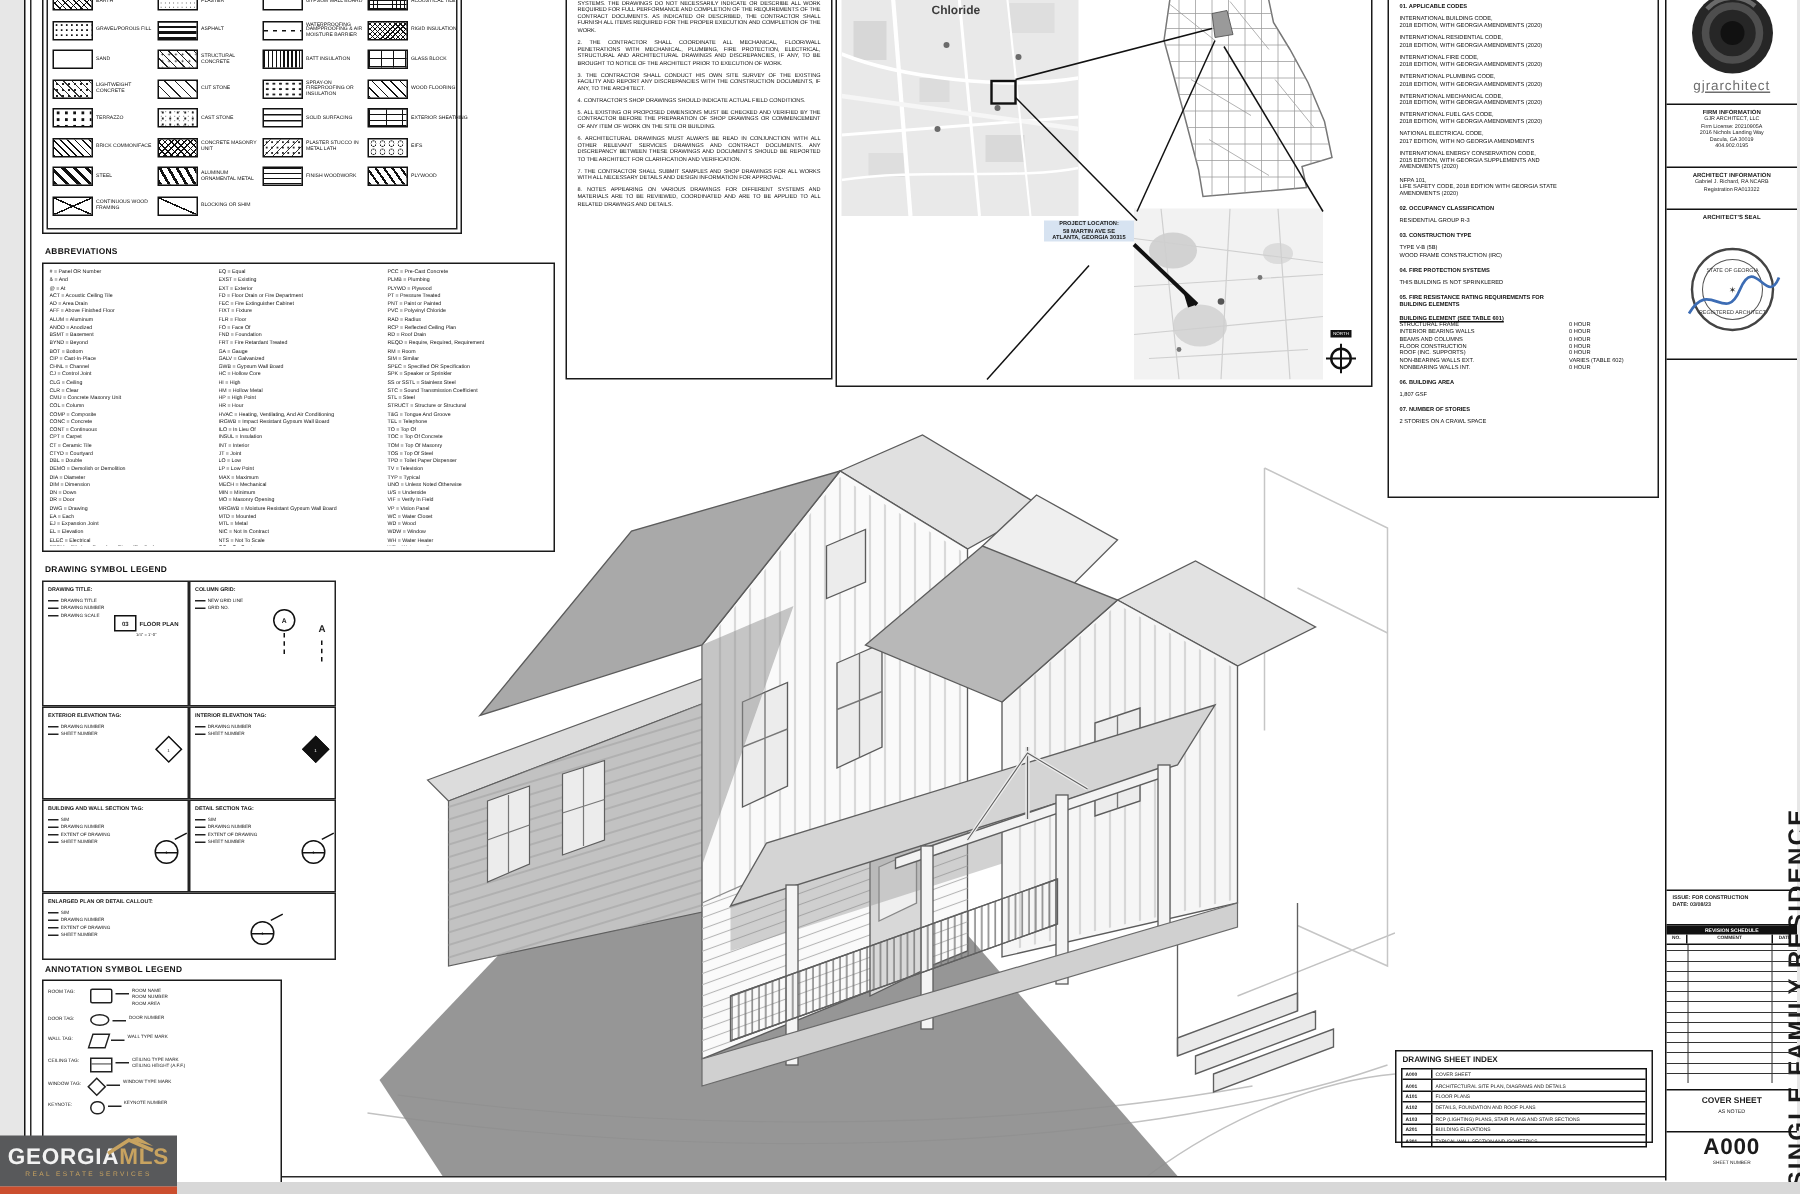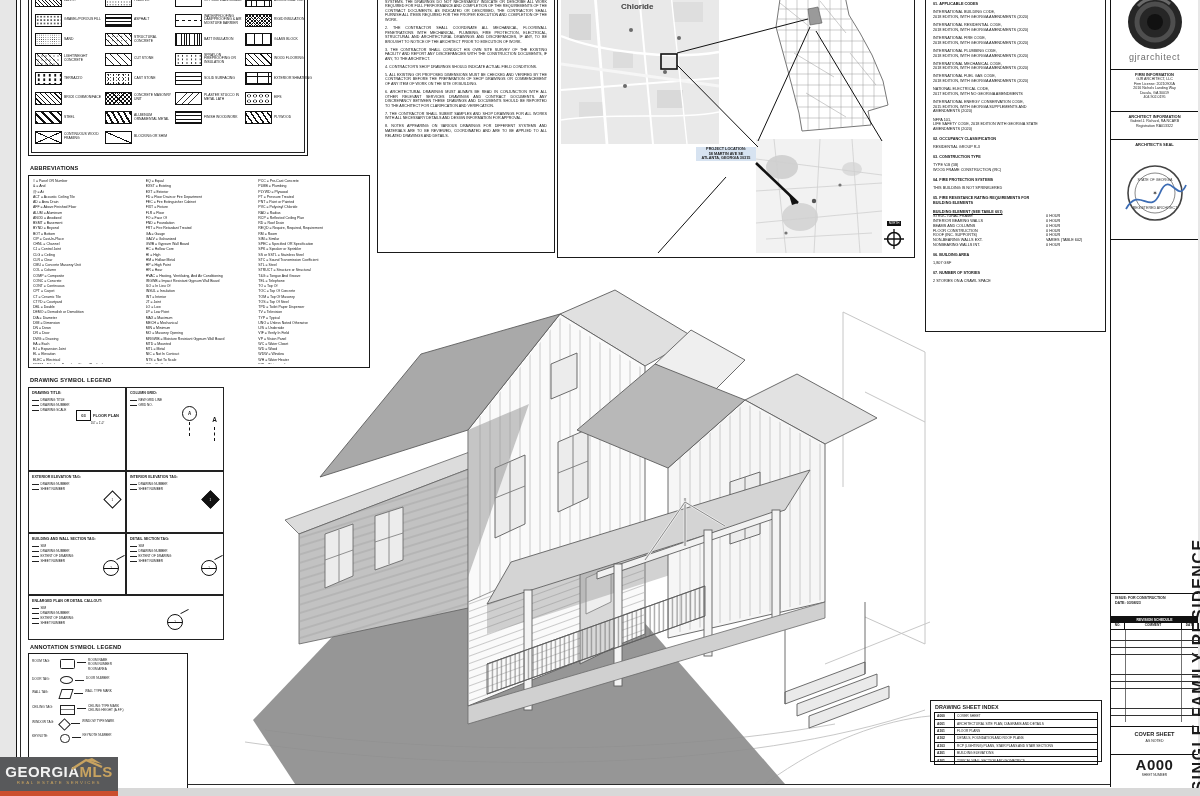--- a/index.html
+++ b/index.html
@@ -128,21 +128,21 @@
   #index .itable{border:1px solid #111;}
   .irow{display:grid;grid-template-columns:20px 1fr;border-bottom:.6px solid #111;height:6.4px;align-items:center;}
   .irow:last-child{border-bottom:none;}
   .irow span{font-size:3.3px;padding-left:2px;overflow:hidden;white-space:nowrap;}
   .irow .ino{border-right:.6px solid #111;font-weight:bold;height:100%;display:flex;align-items:center;}
 
   
   #tblock{position:absolute;left:1110px;top:-10px;width:88px;height:797px;border-left:1.4px solid #111;background:#fff;box-sizing:border-box;}
   .tsec{position:absolute;left:0;right:0;border-bottom:1px solid #111;box-sizing:border-box;text-align:center;}
   #t-logo{top:0;height:80px;}
-  #logo-text{position:absolute;left:0;right:0;top:62px;font-size:9px;letter-spacing:.6px;color:#6d6d6d;}
+  #logo-text{position:absolute;left:0;right:0;top:62px;font-size:9px;letter-spacing:.6px;color:#6d6d6d;text-decoration:underline;}
   #t-firm{top:80px;height:42px;padding-top:2px;}
   #t-arch{top:122px;height:28px;padding-top:2px;}
   .tb-h{font-size:4px;font-weight:bold;}
   .tb-l{font-size:3.6px;line-height:4.6px;}
   #t-seal{top:150px;height:100px;padding-top:2px;}
   #t-title{top:250px;height:354px;}
   .vtext{position:absolute;transform:rotate(-90deg);text-align:center;}
   #vt-main{width:370px;height:24px;left:-97px;top:413px;font-size:16px;font-weight:bold;letter-spacing:1.5px;line-height:24px;white-space:nowrap;}
   #t-issue{top:604px;height:23px;text-align:left;padding:2px 0 0 4px;}
   #t-issue div{font-size:3.6px;font-weight:bold;line-height:4.6px;}

